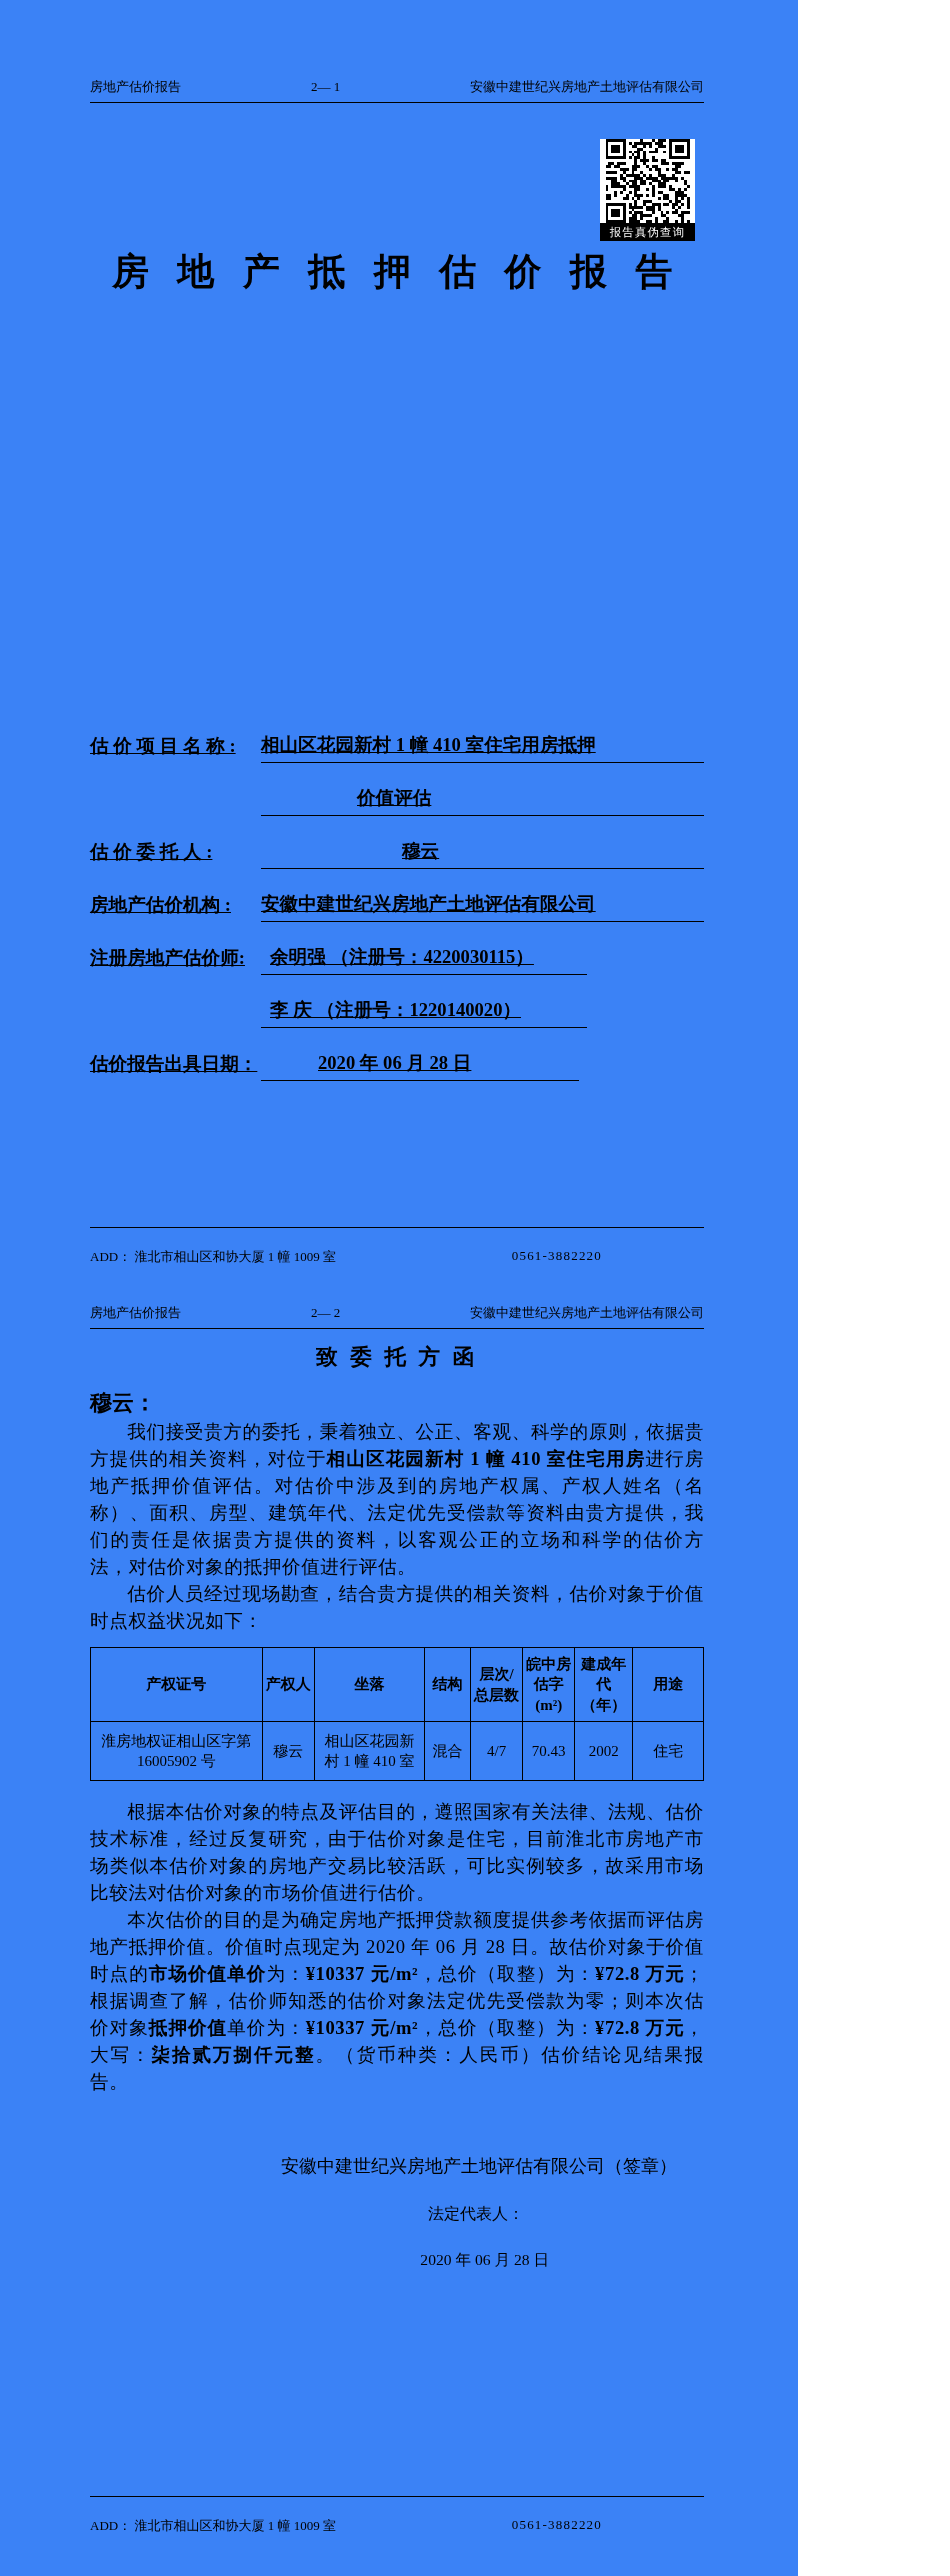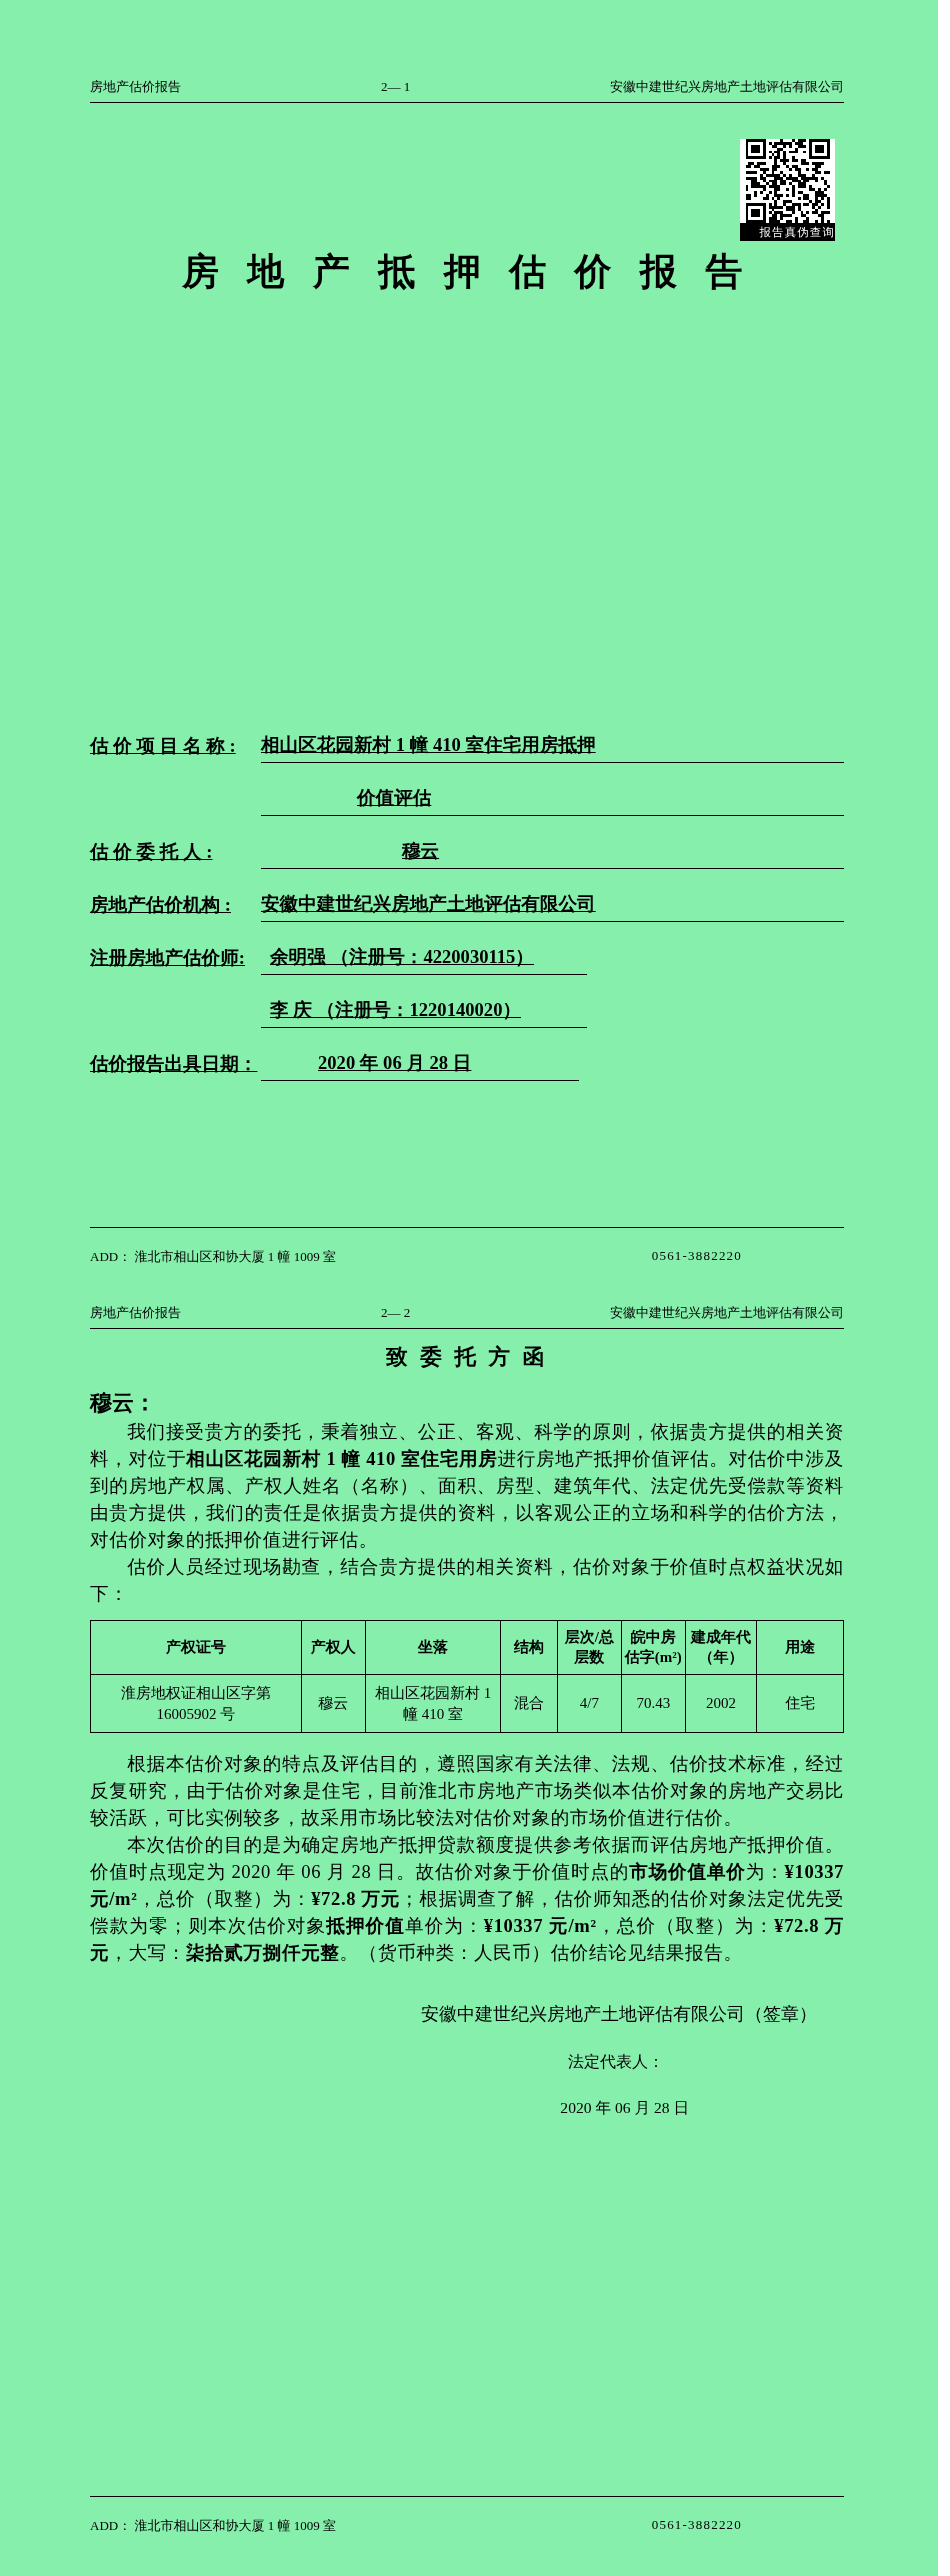--- a/index.html
+++ b/index.html
@@ -2,32 +2,32 @@
 <html style="font-size:9.6px"><head>
 <meta charset="utf-8">
 <style>
   * { margin:0; padding:0; box-sizing:border-box; }
   html, body { background:#ffffff; }
   body {
     width:951px;
     font-family:"Liberation Serif","DejaVu Serif",serif;
     color:#000;
   }
-  .page { position:relative; width:938px; padding:0 94px 0 90px; overflow:hidden; background:#86efac; }
+  .page { position:relative; width:798px; padding:0 94px 0 90px; overflow:hidden; background:#3b82f6; }
   .page1 { height:1273px; }
   .page2 { height:1303px; }
 
   .doc-header { display:flex; justify-content:space-between; align-items:baseline; font-size:13px; }
   .page1 .doc-header { padding-top:78px; }
   .page2 .doc-header { padding-top:31px; }
   .header-rule { border-bottom:1.2px solid #000; margin-top:6px; }
 
   .qr-block { position:absolute; top:139px; right:103px; width:95px; }
   .qr-block svg { display:block; width:95px; height:84px; background:#fff; }
-  .qr-caption { background:#000; color:#fff; font-size:11.4px; text-align:right; height:18px; line-height:18px; letter-spacing:1.2px; font-family:"Liberation Sans",sans-serif; }
+  .qr-caption { background:#000; color:#fff; font-size:11.4px; text-align:center; height:18px; line-height:18px; letter-spacing:1.2px; font-family:"Liberation Sans",sans-serif; }
 
   .main-title { margin-top:144px; text-align:center; font-size:37px; font-weight:bold; letter-spacing:9.6px; white-space:nowrap; }
   .doc-number { margin-top:39px; text-align:center; font-size:18px; font-weight:bold; }
 
   .form-section { margin-top:413px; }
   .form-row { display:flex; align-items:flex-end; height:53px; font-size:18.6px; font-weight:bold;text-decoration:underline; }
   .fr-label { flex:0 0 171px; white-space:pre; padding-bottom:3.6px; }
   .fr-value { border-bottom:1.2px solid #000; padding-bottom:3.6px; flex:1 1 auto; white-space:nowrap; }
   .fr-value.cont { padding-left:96px; }
   .fr-value.muyun { padding-left:141px; }
@@ -44,21 +44,21 @@
   .salutation { margin-top:17px; font-size:22px; font-weight:bold; }
   .para { font-size:18.6px; line-height:27px; text-indent:2em; text-align:justify; letter-spacing:0.6px; }
   .run-b { font-weight:bold; }
   .run-u { }
 
   .ownership-table { width:100%; border-collapse:collapse; margin:13px 0 17px 0; table-layout:fixed; }
   .ownership-table th, .ownership-table td { border:1.2px solid #000; text-align:center; vertical-align:middle; font-size:15px; line-height:20.4px; }
   .ownership-table th { font-weight:bold; padding:6px 2.4px; }
   .ownership-table td { font-weight:normal; padding:8.4px 2.4px; }
 
-  .sig-line  { margin-top:36px; text-align:right; padding-right:27px;  font-size:18px; }
+  .sig-line  { margin-top:59px; text-align:right; padding-right:27px;  font-size:18px; }
   .legal-line{ margin-top:26px; text-align:right; padding-right:180px; font-size:16px; }
   .date-line { margin-top:25px; text-align:right; padding-right:155px; font-size:15.6px; }
 </style>
 </head>
 <body>
 
 <div class="page page1">
 
   <div class="doc-header">
     <span>房地产估价报告</span>

